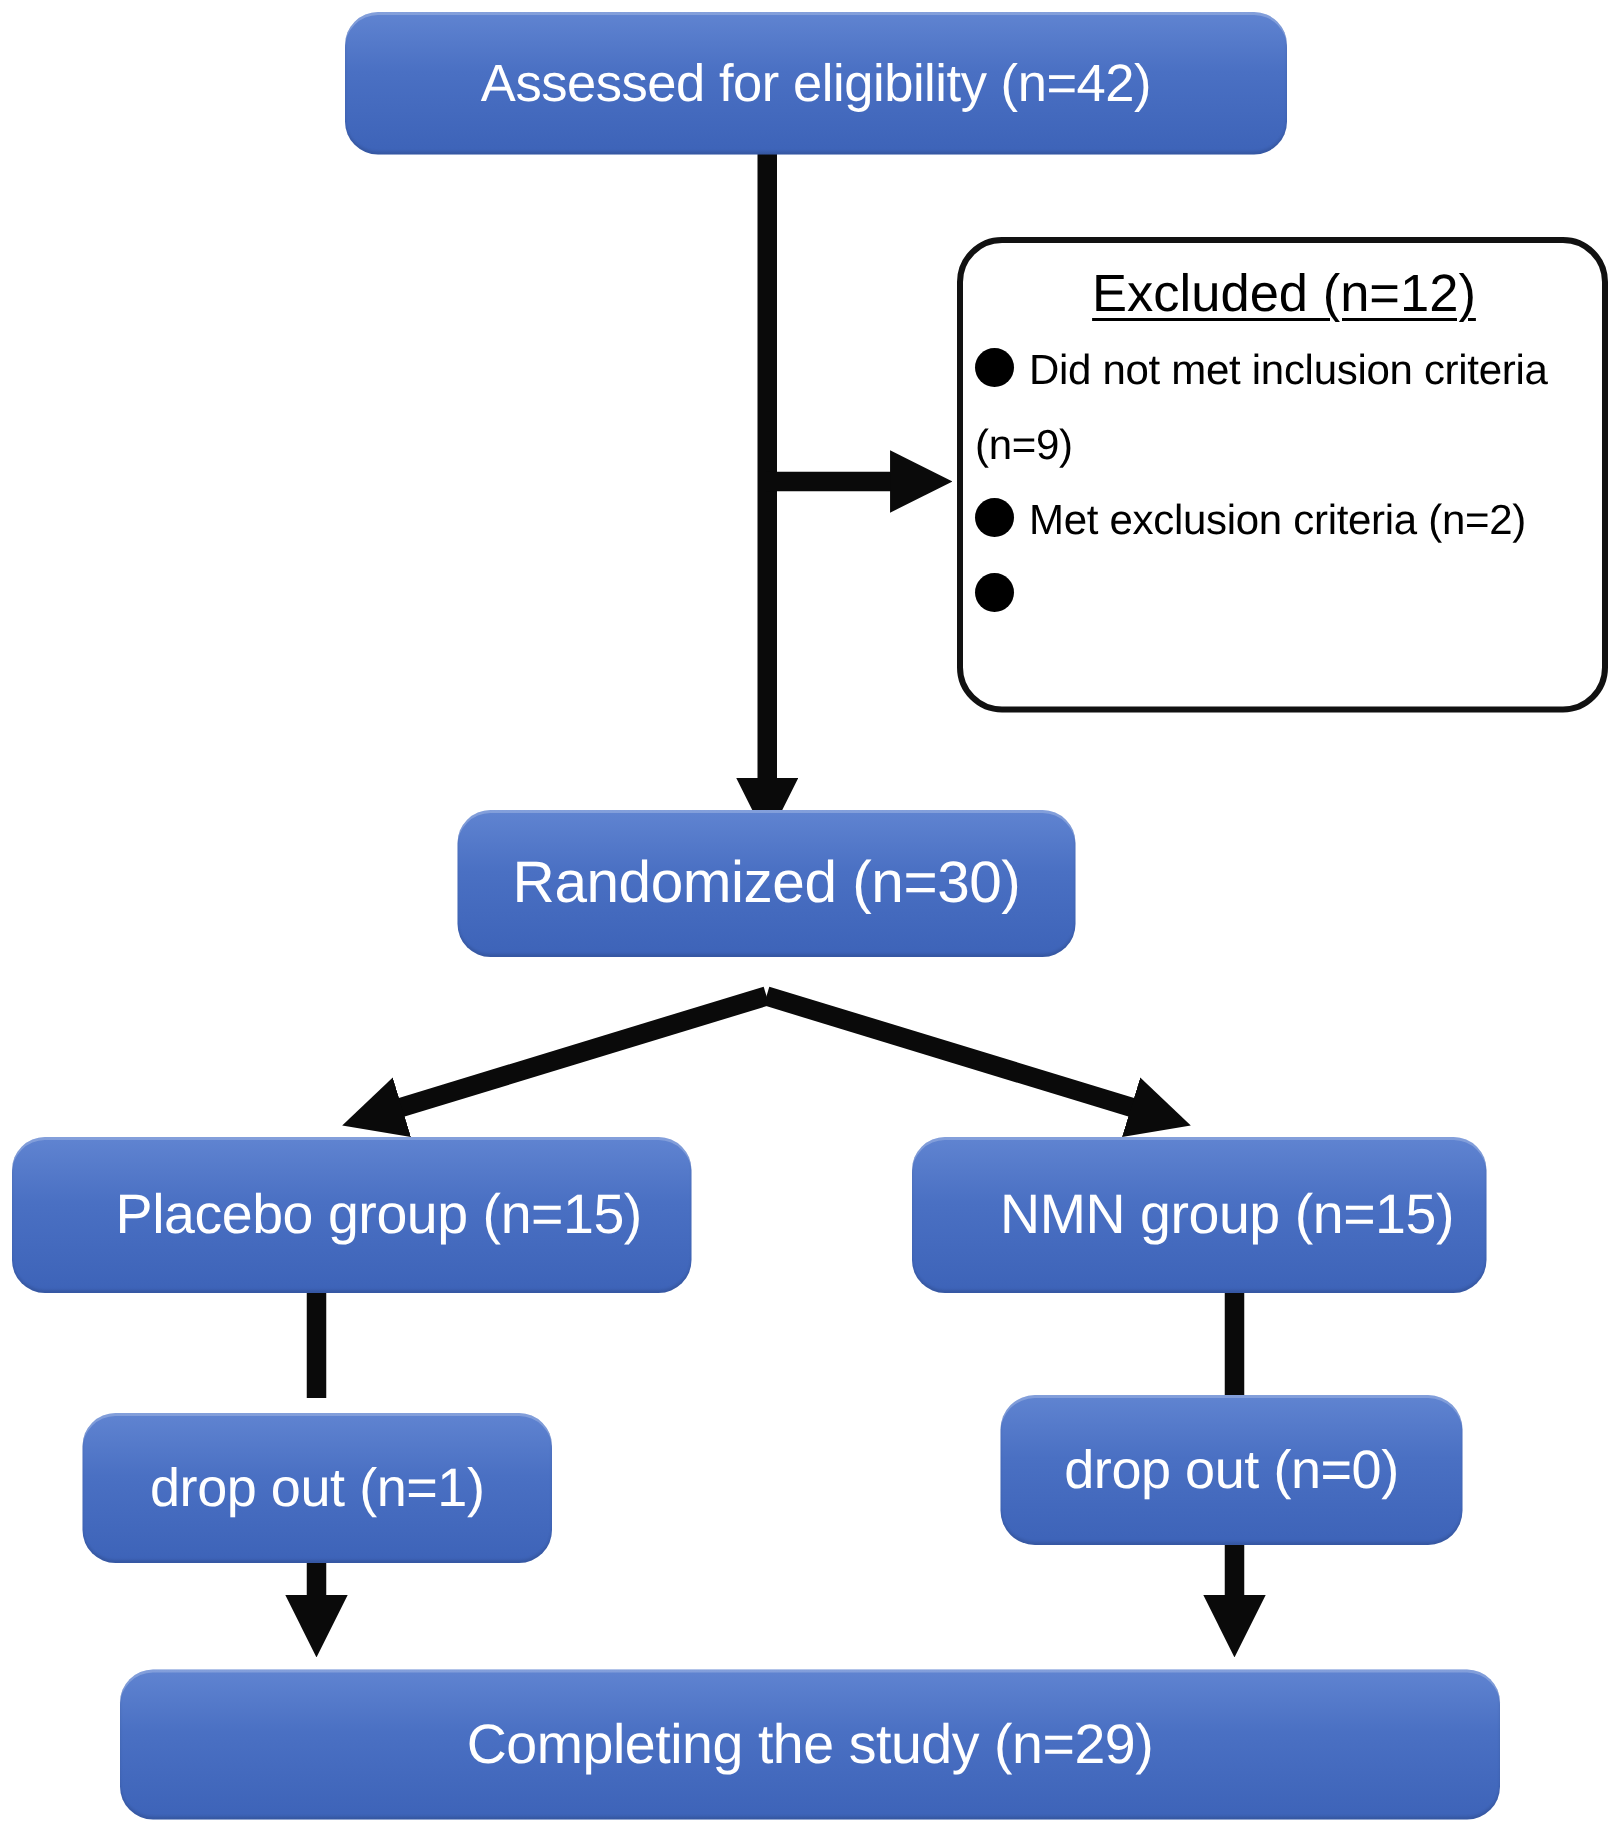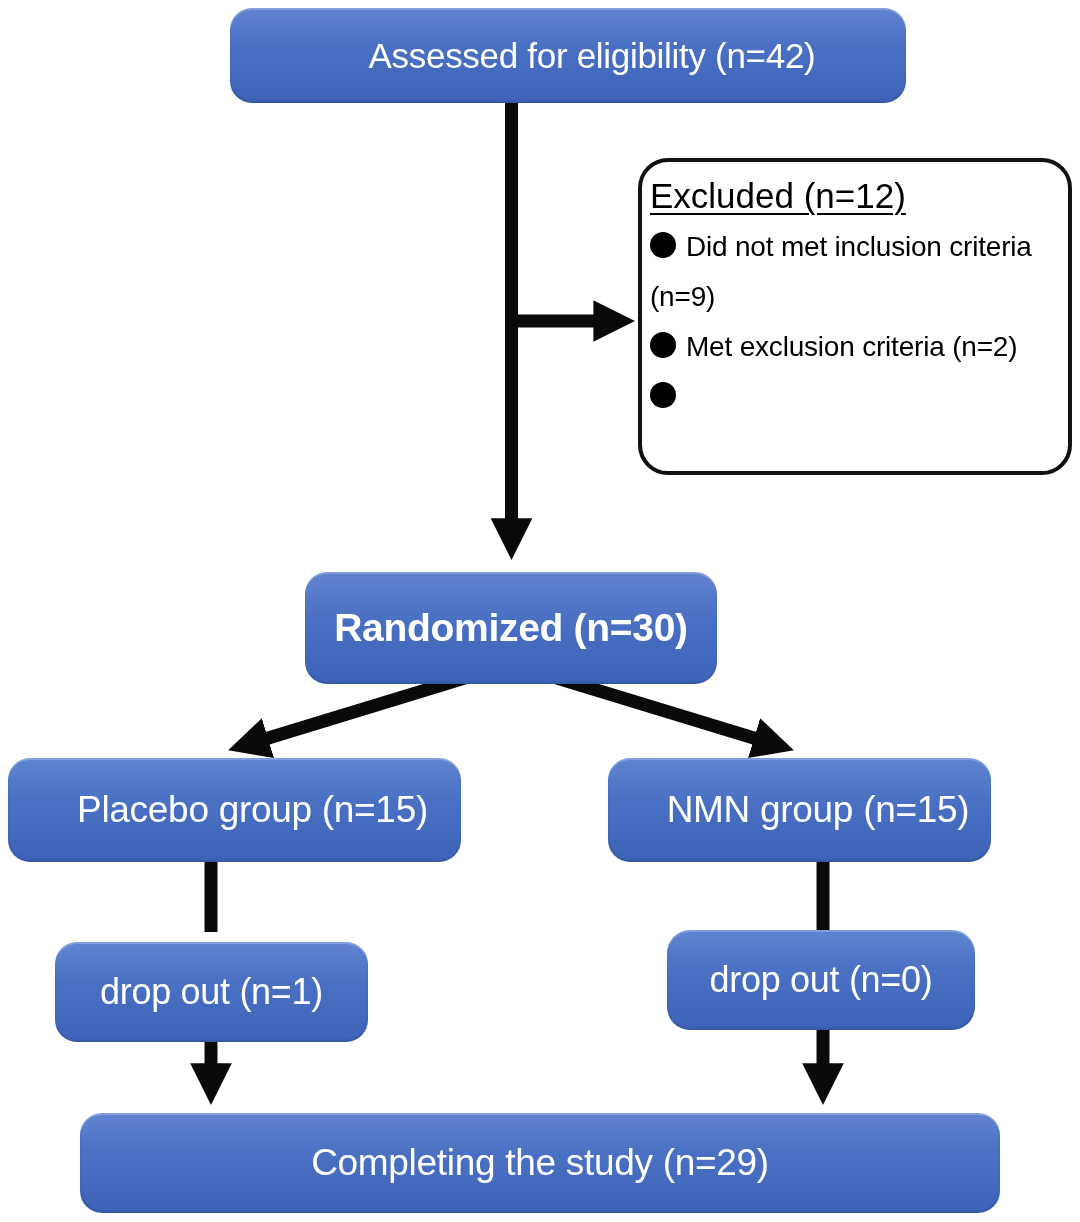--- a/index.html
+++ b/index.html
@@ -23,42 +23,42 @@
     display: flex;
     align-items: center;
     justify-content: center;
     text-align: center;
     color: #ffffff;
     background: linear-gradient(180deg, #6084d1 0%, #4a70c3 42%, #3d63b8 100%);
     border-radius: 22px;
     box-shadow: inset 0 2px 0 rgba(255,255,255,0.22), inset 0 -2px 2px rgba(0,0,0,0.12);
     letter-spacing: -0.3px;
   }
-  .box-assessed   { left: 230px; top: 8px;    width: 628px; height: 95px;  font-size: 35px; padding-left: 48px; }
-  .box-randomized { left: 305px; top: 572px;  width: 412px; height: 112px;  font-size: 39px; font-weight: bold; }
+  .box-assessed   { left: 230px; top: 8px;    width: 628px; height: 95px;  font-size: 35px; }
+  .box-randomized { left: 305px; top: 540px;  width: 412px; height: 98px;  font-size: 39px; }
   .box-placebo    { left: 8px;   top: 758px;  width: 417px; height: 104px; font-size: 37px; padding-left: 36px; }
   .box-nmn        { left: 608px; top: 758px;  width: 346px; height: 104px; font-size: 37px; padding-left: 37px; }
   .box-dropout-l  { left: 55px;  top: 930px;  width: 313px; height: 100px; font-size: 36px; margin-top: 12px; }
   .box-dropout-r  { left: 667px; top: 930px;  width: 308px; height: 100px; font-size: 36px; border-radius: 23px; }
   .box-completing { left: 80px;  top: 1113px; width: 920px; height: 100px; font-size: 37px; }
 
   .box-excluded {
     position: absolute;
     z-index: 2;
     left: 638px; top: 158px;
     width: 434px; height: 317px;
     box-sizing: border-box;
     background: #ffffff;
     border: 4px solid #111111;
     border-radius: 30px;
     color: #000000;
     padding: 8px 6px 0 8px;
   }
   .excl-title {
-    text-align: left;
+    text-align: center;
     font-size: 35px;
     line-height: 52px;
     text-decoration: underline;
     text-underline-offset: 5px;
     text-decoration-thickness: 2px;
   }
   .excl-item {
     font-size: 28px;
     line-height: 50px;
     letter-spacing: -0.2px;

